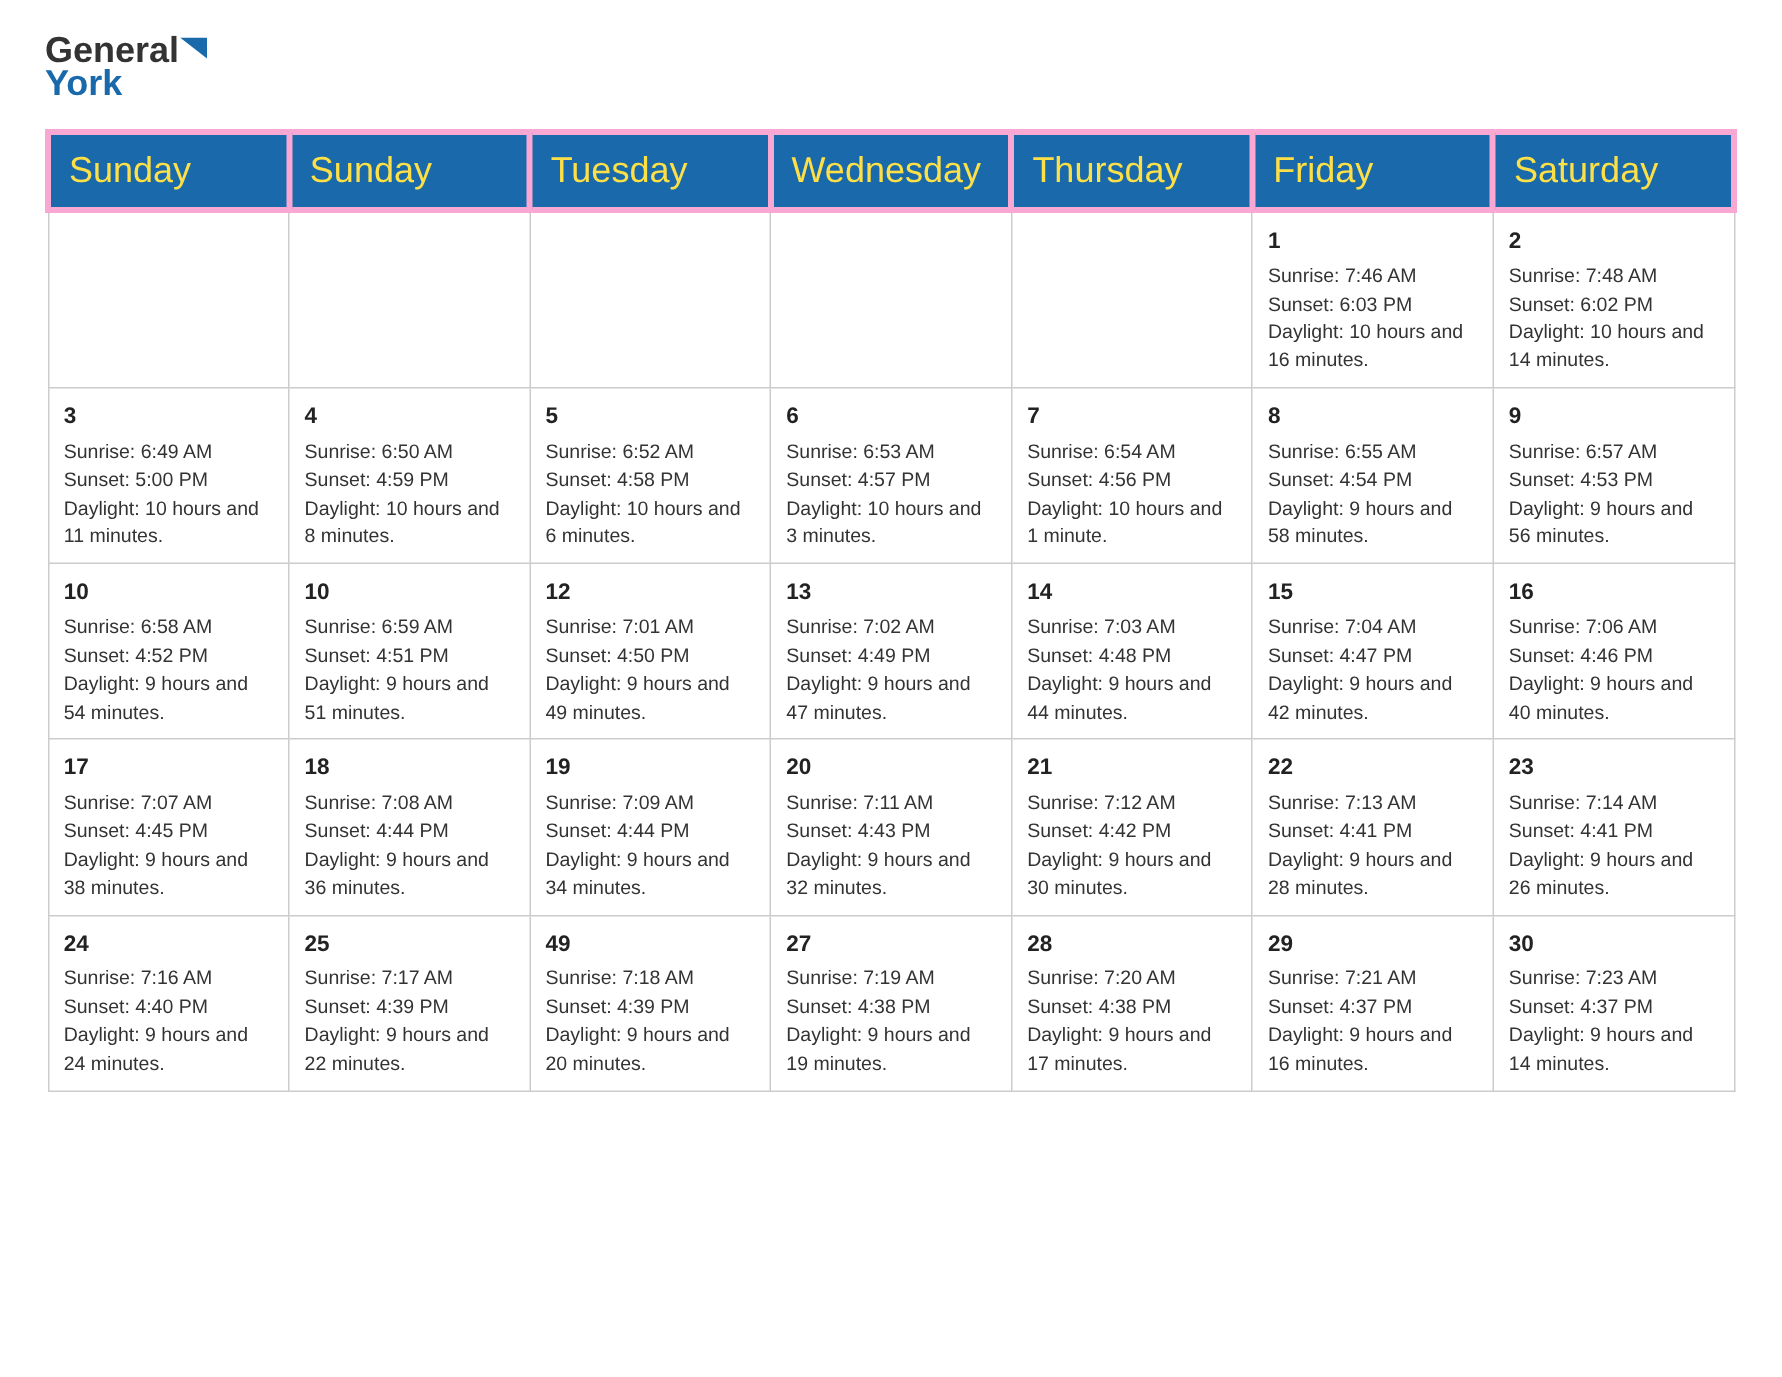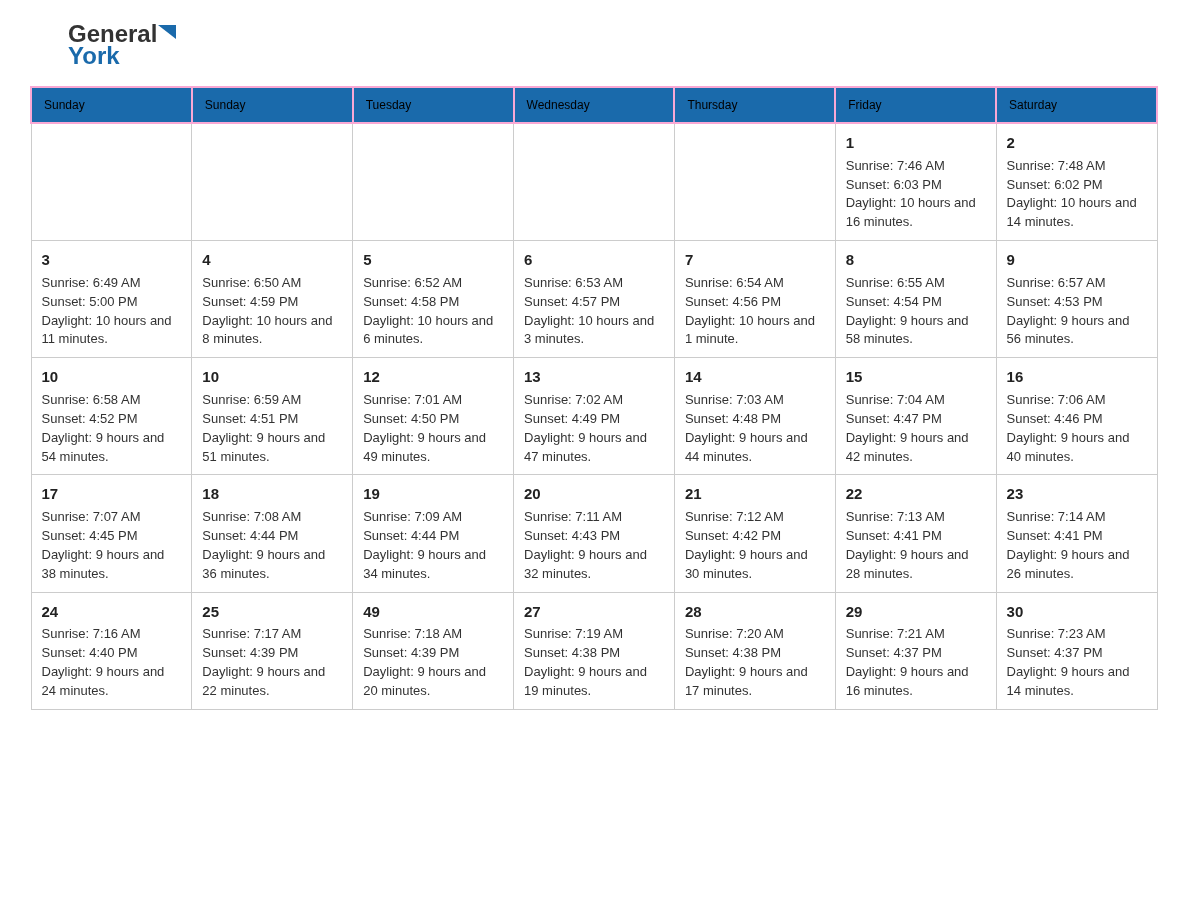--- a/index.html
+++ b/index.html
@@ -13,21 +13,20 @@
     .header-area {
       display: flex;
       justify-content: space-between;
       align-items: flex-start;
       margin-bottom: 16px;
     }
     .logo-area {
       display: flex;
       flex-direction: column;
       align-items: flex-start;
-      margin-left: 38px;
     }
     .title-area {
       text-align: right;
     }
     .main-title {
       font-size: 52px;
       font-weight: bold;
       color: #222;
       line-height: 1.1;
     }
@@ -36,26 +35,26 @@
       color: #555;
       margin-top: 4px;
     }
     .calendar-table {
       width: 100%;
       border-collapse: collapse;
       border: 1px solid #ccc;
     }
     .calendar-table th {
       background-color: #1a6aab;
-      color: #000000;
-      font-size: 12px;
+      color: #fde047;
+      font-size: 24px;
       font-weight: normal;
       padding: 10px 12px;
       text-align: left;
-      border: 2px solid #f9a8d4;
+      border: 4px solid #f9a8d4;
     }
     .calendar-table td {
       vertical-align: top;
       padding: 8px 10px;
       border: 1px solid #ccc;
       width: 14.28%;
       min-height: 90px;
       font-size: 13px;
       color: #333;
       line-height: 1.45;

